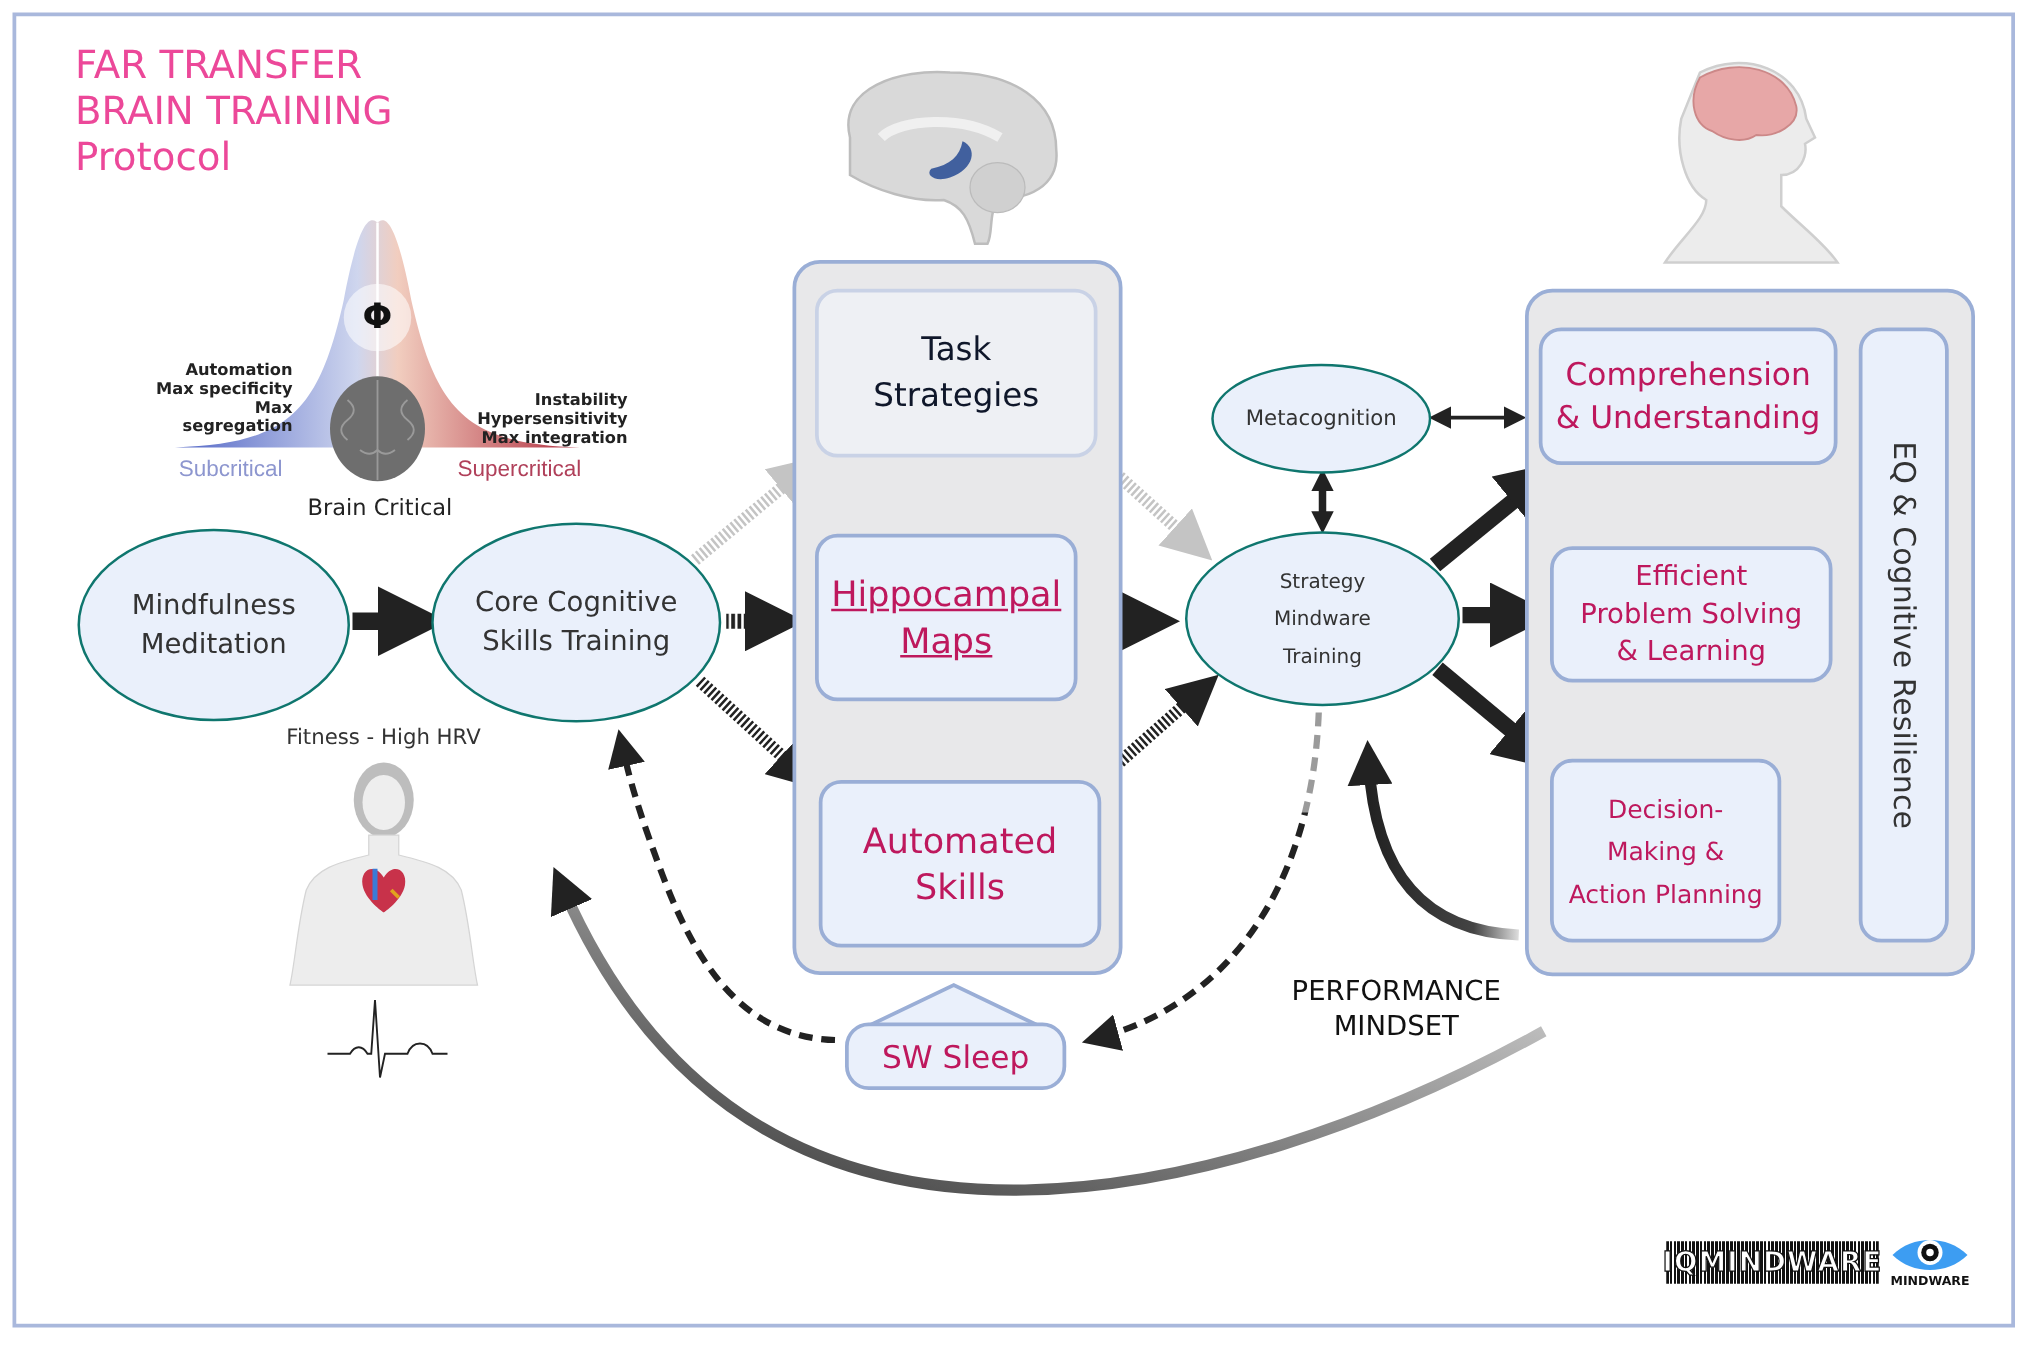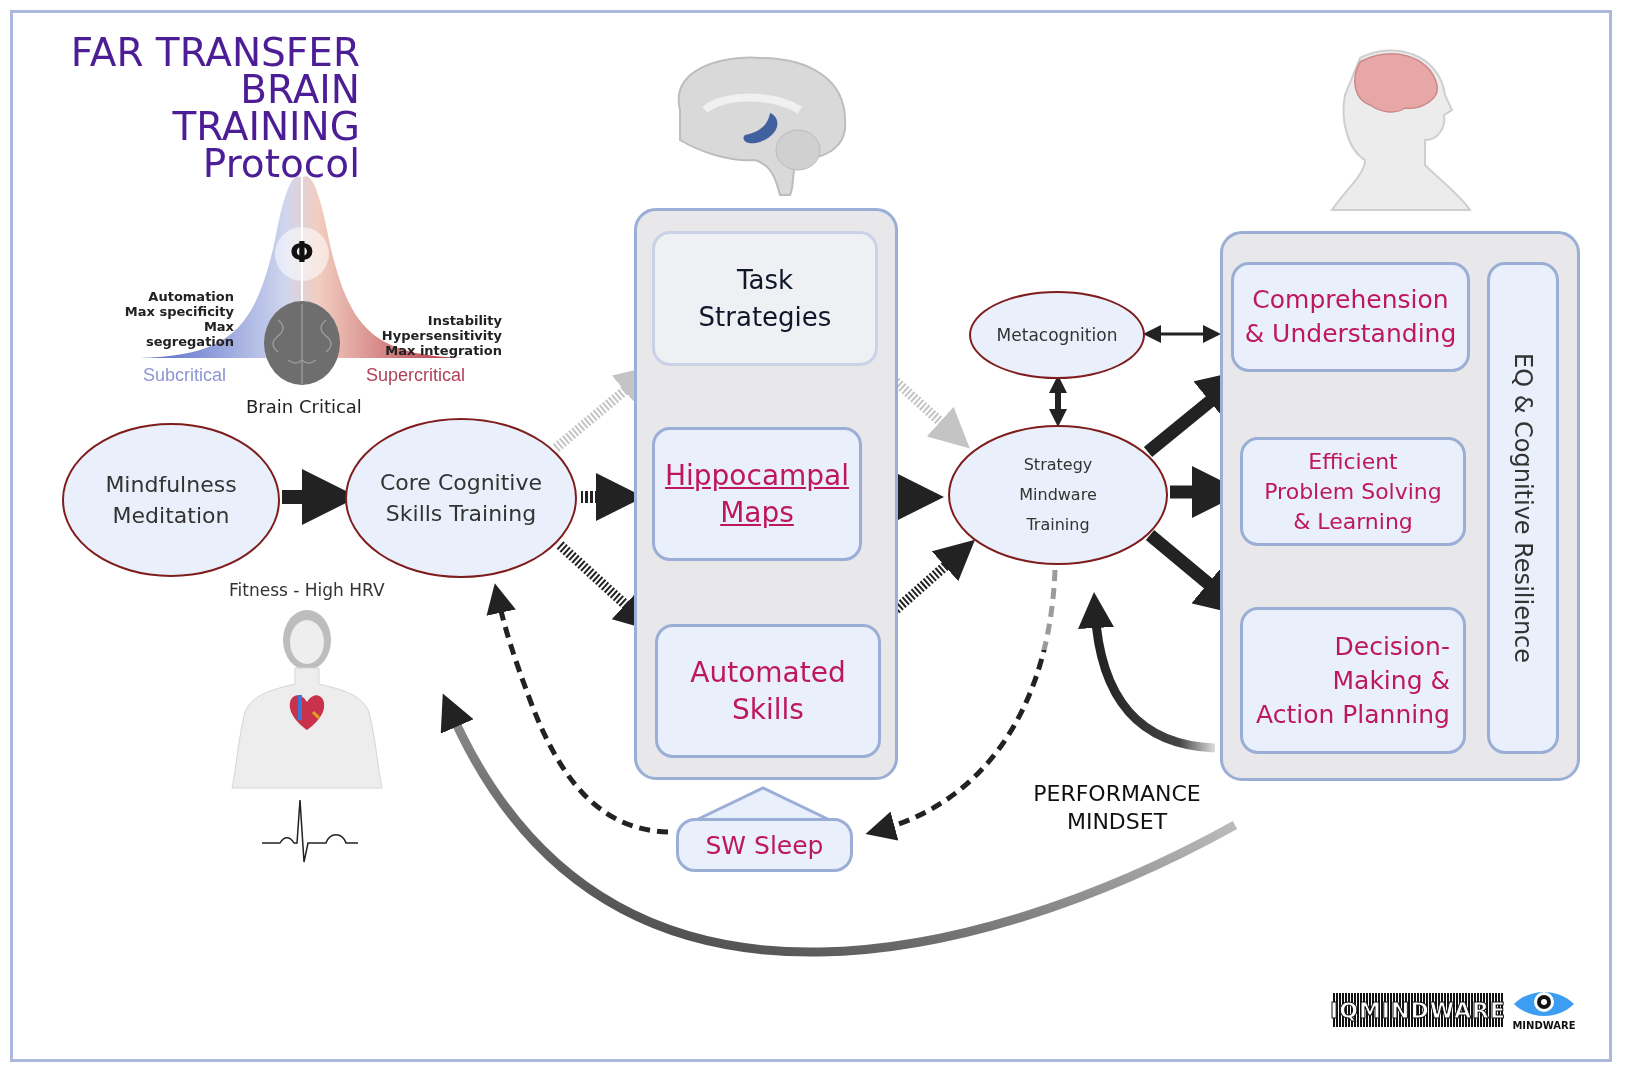--- a/index.html
+++ b/index.html
@@ -1,21 +1,21 @@
 <!DOCTYPE html>
 <html><head>
 <meta charset="utf-8">
 <style>
   html,body{margin:0;padding:0;background:#fff;}
   body{width:1628px;height:1076px;position:relative;overflow:hidden;font-family:"DejaVu Sans","Liberation Sans",sans-serif;color:#333;}
   .frame{position:absolute;left:10px;top:10px;width:1602px;height:1052px;border:3px solid #a9b8dc;box-sizing:border-box;}
   svg.diagram{position:absolute;left:0;top:0;}
-  .title{position:absolute;left:60px;top:34px;width:300px;text-align:right;font-size:39px;line-height:37px;color:#4c1d95;font-family:"DejaVu Sans",sans-serif;}
+  .title{position:absolute;left:60px;top:34px;width:300px;text-align:left;font-size:31px;line-height:37px;color:#ec4899;font-family:"DejaVu Sans",sans-serif;}
   .abs{position:absolute;}
-  .ellipse{position:absolute;border:2px solid #7f1d1d;background:#eaf0fb;border-radius:50%;display:flex;align-items:center;justify-content:center;text-align:center;color:#333;box-sizing:border-box;}
+  .ellipse{position:absolute;border:2px solid #0f766e;background:#eaf0fb;border-radius:50%;display:flex;align-items:center;justify-content:center;text-align:center;color:#333;box-sizing:border-box;}
   .rbox{position:absolute;border:3px solid #9aaed6;background:#eaf0fb;border-radius:18px;display:flex;align-items:center;justify-content:center;text-align:center;color:#be185d;box-sizing:border-box;}
   .panel{position:absolute;border:3px solid #9aaed6;background:#e8e8ea;border-radius:22px;box-sizing:border-box;}
   .faded{color:#0f172a;background:#eef0f4;border-color:#c9d2e6;}
   .small{font-size:13px;font-weight:bold;color:#222;line-height:15px;position:absolute;}
   .label{position:absolute;text-align:center;}
   .vert{position:absolute;writing-mode:vertical-rl;font-size:24px;color:#333;display:flex;align-items:center;justify-content:center;}
 </style>
 </head>
 <body>
 
@@ -229,21 +229,21 @@
     <div>&amp; Understanding</div>
   </div>
 </div>
 <div class="rbox" style="left:1240px;top:437px;width:226px;height:109px;font-size:22px;line-height:30px;">
   <div>
     <div>Efficient</div>
     <div>Problem Solving</div>
     <div>&amp; Learning</div>
   </div>
 </div>
-<div class="rbox" style="left:1240px;top:607px;width:226px;height:147px;font-size:25px;line-height:34px;text-align:right;">
+<div class="rbox" style="left:1240px;top:607px;width:185px;height:147px;font-size:20px;line-height:34px;">
   <div>
     <div>Decision-</div>
     <div>Making &amp;</div>
     <div>Action Planning</div>
   </div>
 </div>
 <div class="rbox vert" style="left:1487px;top:262px;width:72px;height:492px;border-radius:18px;">
   <span>EQ &amp; Cognitive Resilience</span>
 </div>
 

